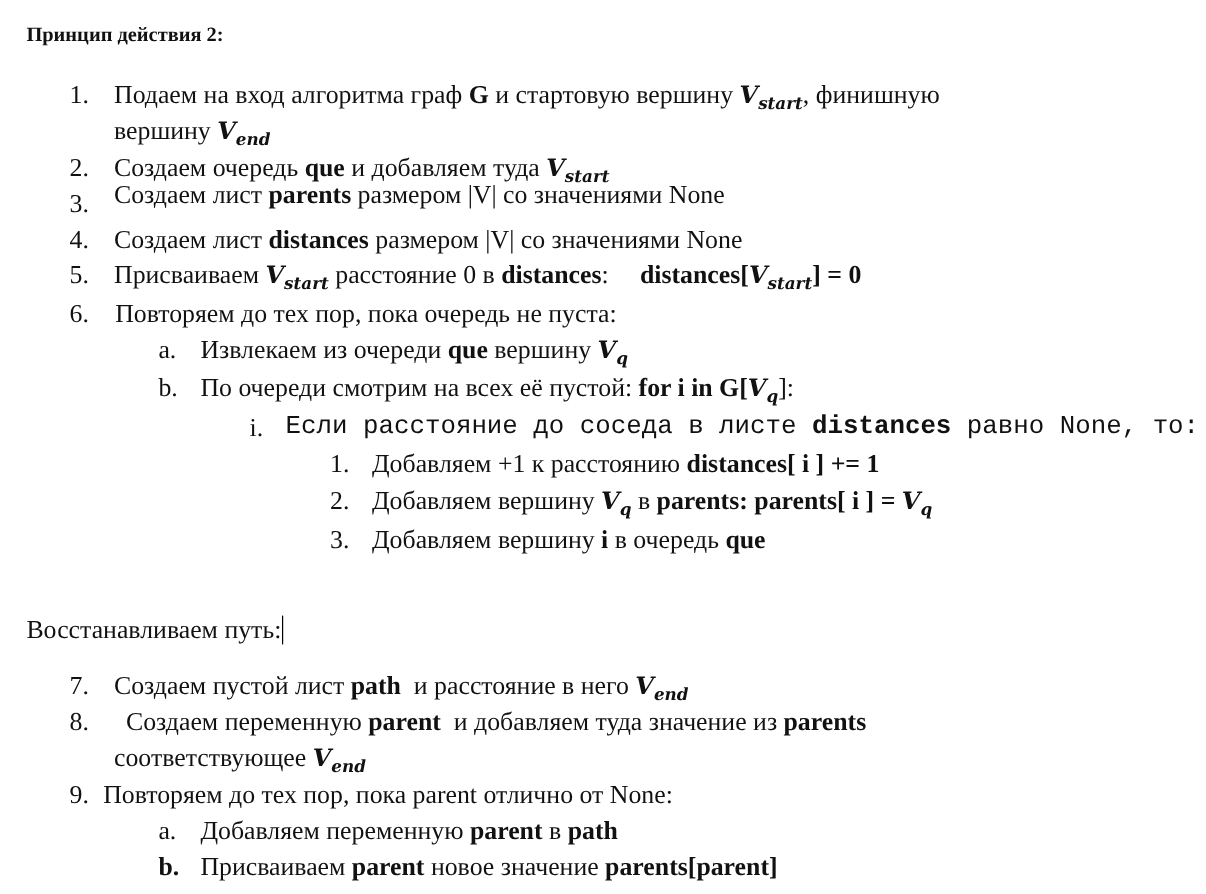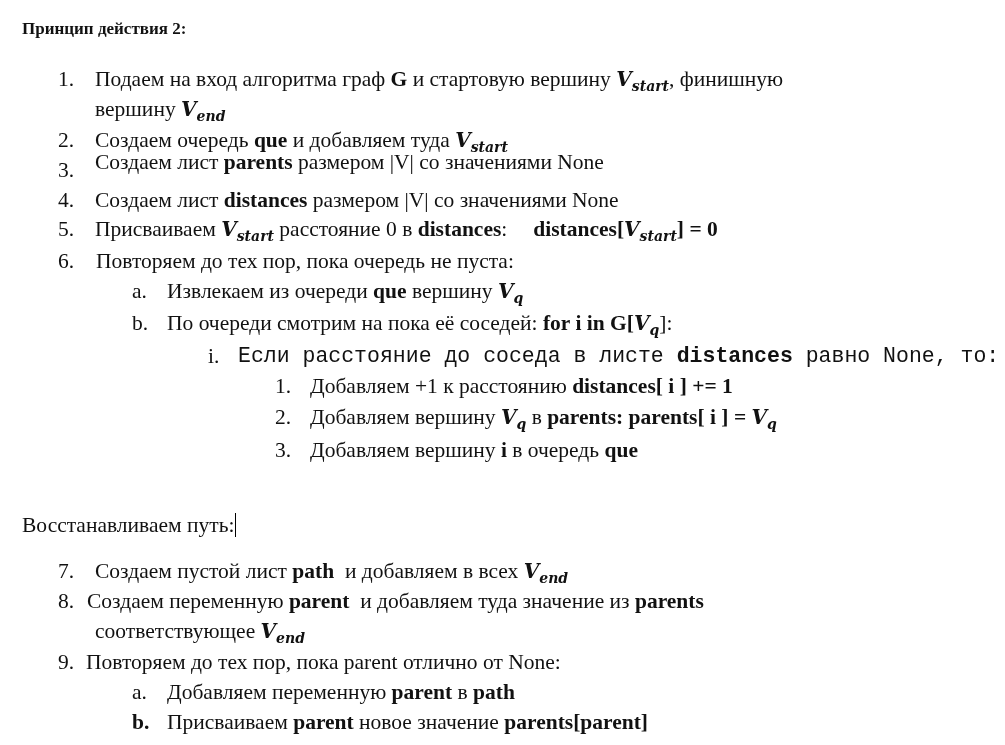--- a/index.html
+++ b/index.html
@@ -53,21 +53,21 @@
   <div class="num" style="left:58px; top:248px;">6.</div>
   <div class="line" style="left:96px; top:248px;">Повторяем до тех пор, пока очередь не пуста:</div>
 
   <div class="num" style="left:132px; top:278px;">a.</div>
   <div class="line" style="left:167px; top:278px;">
     <span>Извлекаем из очереди </span><b>que</b><span> вершину </span><span class="mv"><span>V</span><sub>q</sub></span>
   </div>
 
   <div class="num" style="left:132px; top:310px;">b.</div>
   <div class="line" style="left:167px; top:310px;">
-    <span>По очереди смотрим на пока её соседей: </span><b>for i in G[</b><span class="mv"><span>V</span><sub>q</sub></span><span>]:</span>
+    <span>По очереди смотрим на всех её пустой: </span><b>for i in G[</b><span class="mv"><span>V</span><sub>q</sub></span><span>]:</span>
   </div>
 
   <div class="num" style="left:208px; top:343px;">i.</div>
   <div class="line" style="left:238px; top:343px;font-family:Liberation Mono, monospace;">
     <span>Если расстояние до соседа в листе </span><b>distances</b><span> равно None, то:</span>
   </div>
 
   <div class="num" style="left:275px; top:373px;">1.</div>
   <div class="line" style="left:310px; top:373px;">
     <span>Добавляем +1 к расстоянию </span><b>distances[ i ] += 1</b>
@@ -82,25 +82,25 @@
   <div class="line" style="left:310px; top:437px;">
     <span>Добавляем вершину </span><b>i</b><span> в очередь </span><b>que</b>
   </div>
 
   <div class="line" style="left:22px; top:512px;">
     <span>Восстанавливаем путь:</span><span class="caret"></span>
   </div>
 
   <div class="num" style="left:58px; top:558px;">7.</div>
   <div class="line" style="left:95px; top:558px;">
-    <span>Создаем пустой лист </span><b>path</b><span style="white-space:pre">  и добавляем в всех </span><span class="mv"><span>V</span><sub>end</sub></span>
+    <span>Создаем пустой лист </span><b>path</b><span style="white-space:pre">  и расстояние в него </span><span class="mv"><span>V</span><sub>end</sub></span>
   </div>
 
   <div class="num" style="left:58px; top:588px;">8.</div>
-  <div class="line" style="left:87px; top:588px;">
+  <div class="line" style="left:105px; top:588px;">
     <span>Создаем переменную </span><b>parent</b><span style="white-space:pre">  и добавляем туда значение из </span><b>parents</b>
   </div>
   <div class="line" style="left:95px; top:618px;">
     <span>соответствующее </span><span class="mv"><span>V</span><sub>end</sub></span>
   </div>
 
   <div class="num" style="left:58px; top:649px;">9.</div>
   <div class="line" style="left:86px; top:649px;">Повторяем до тех пор, пока parent отлично от None:</div>
 
   <div class="num" style="left:132px; top:679px;">a.</div>

